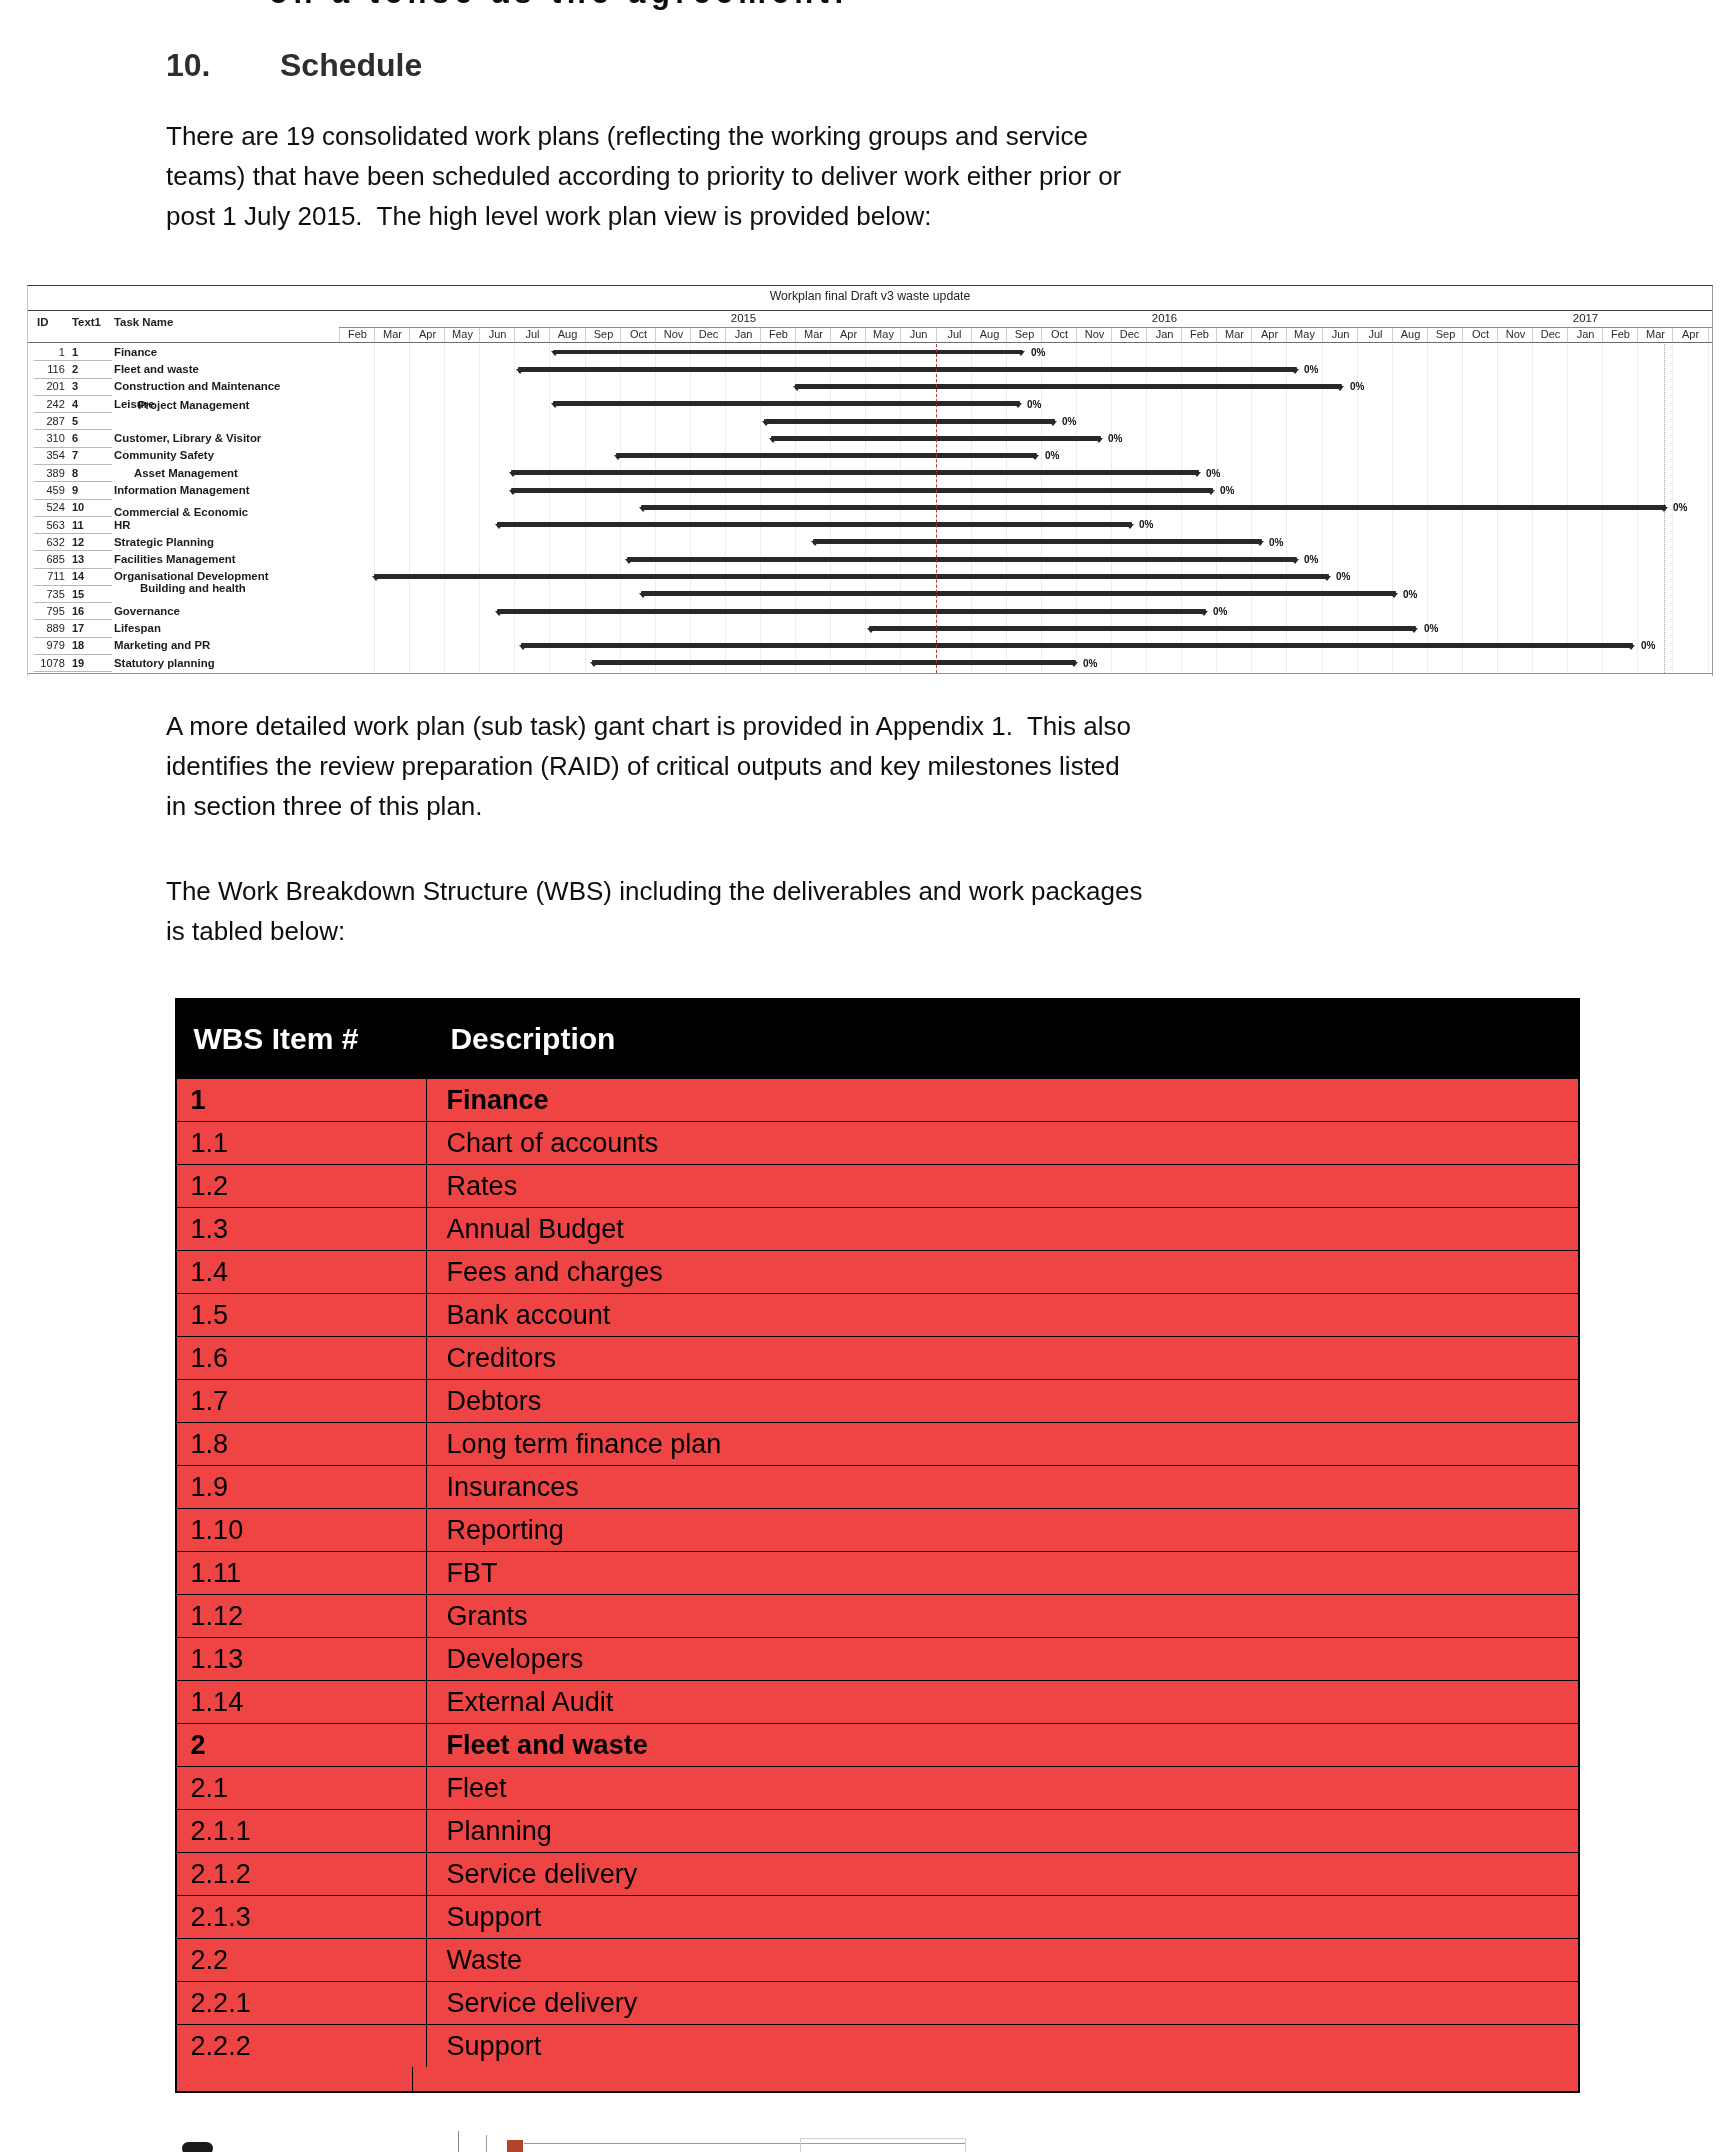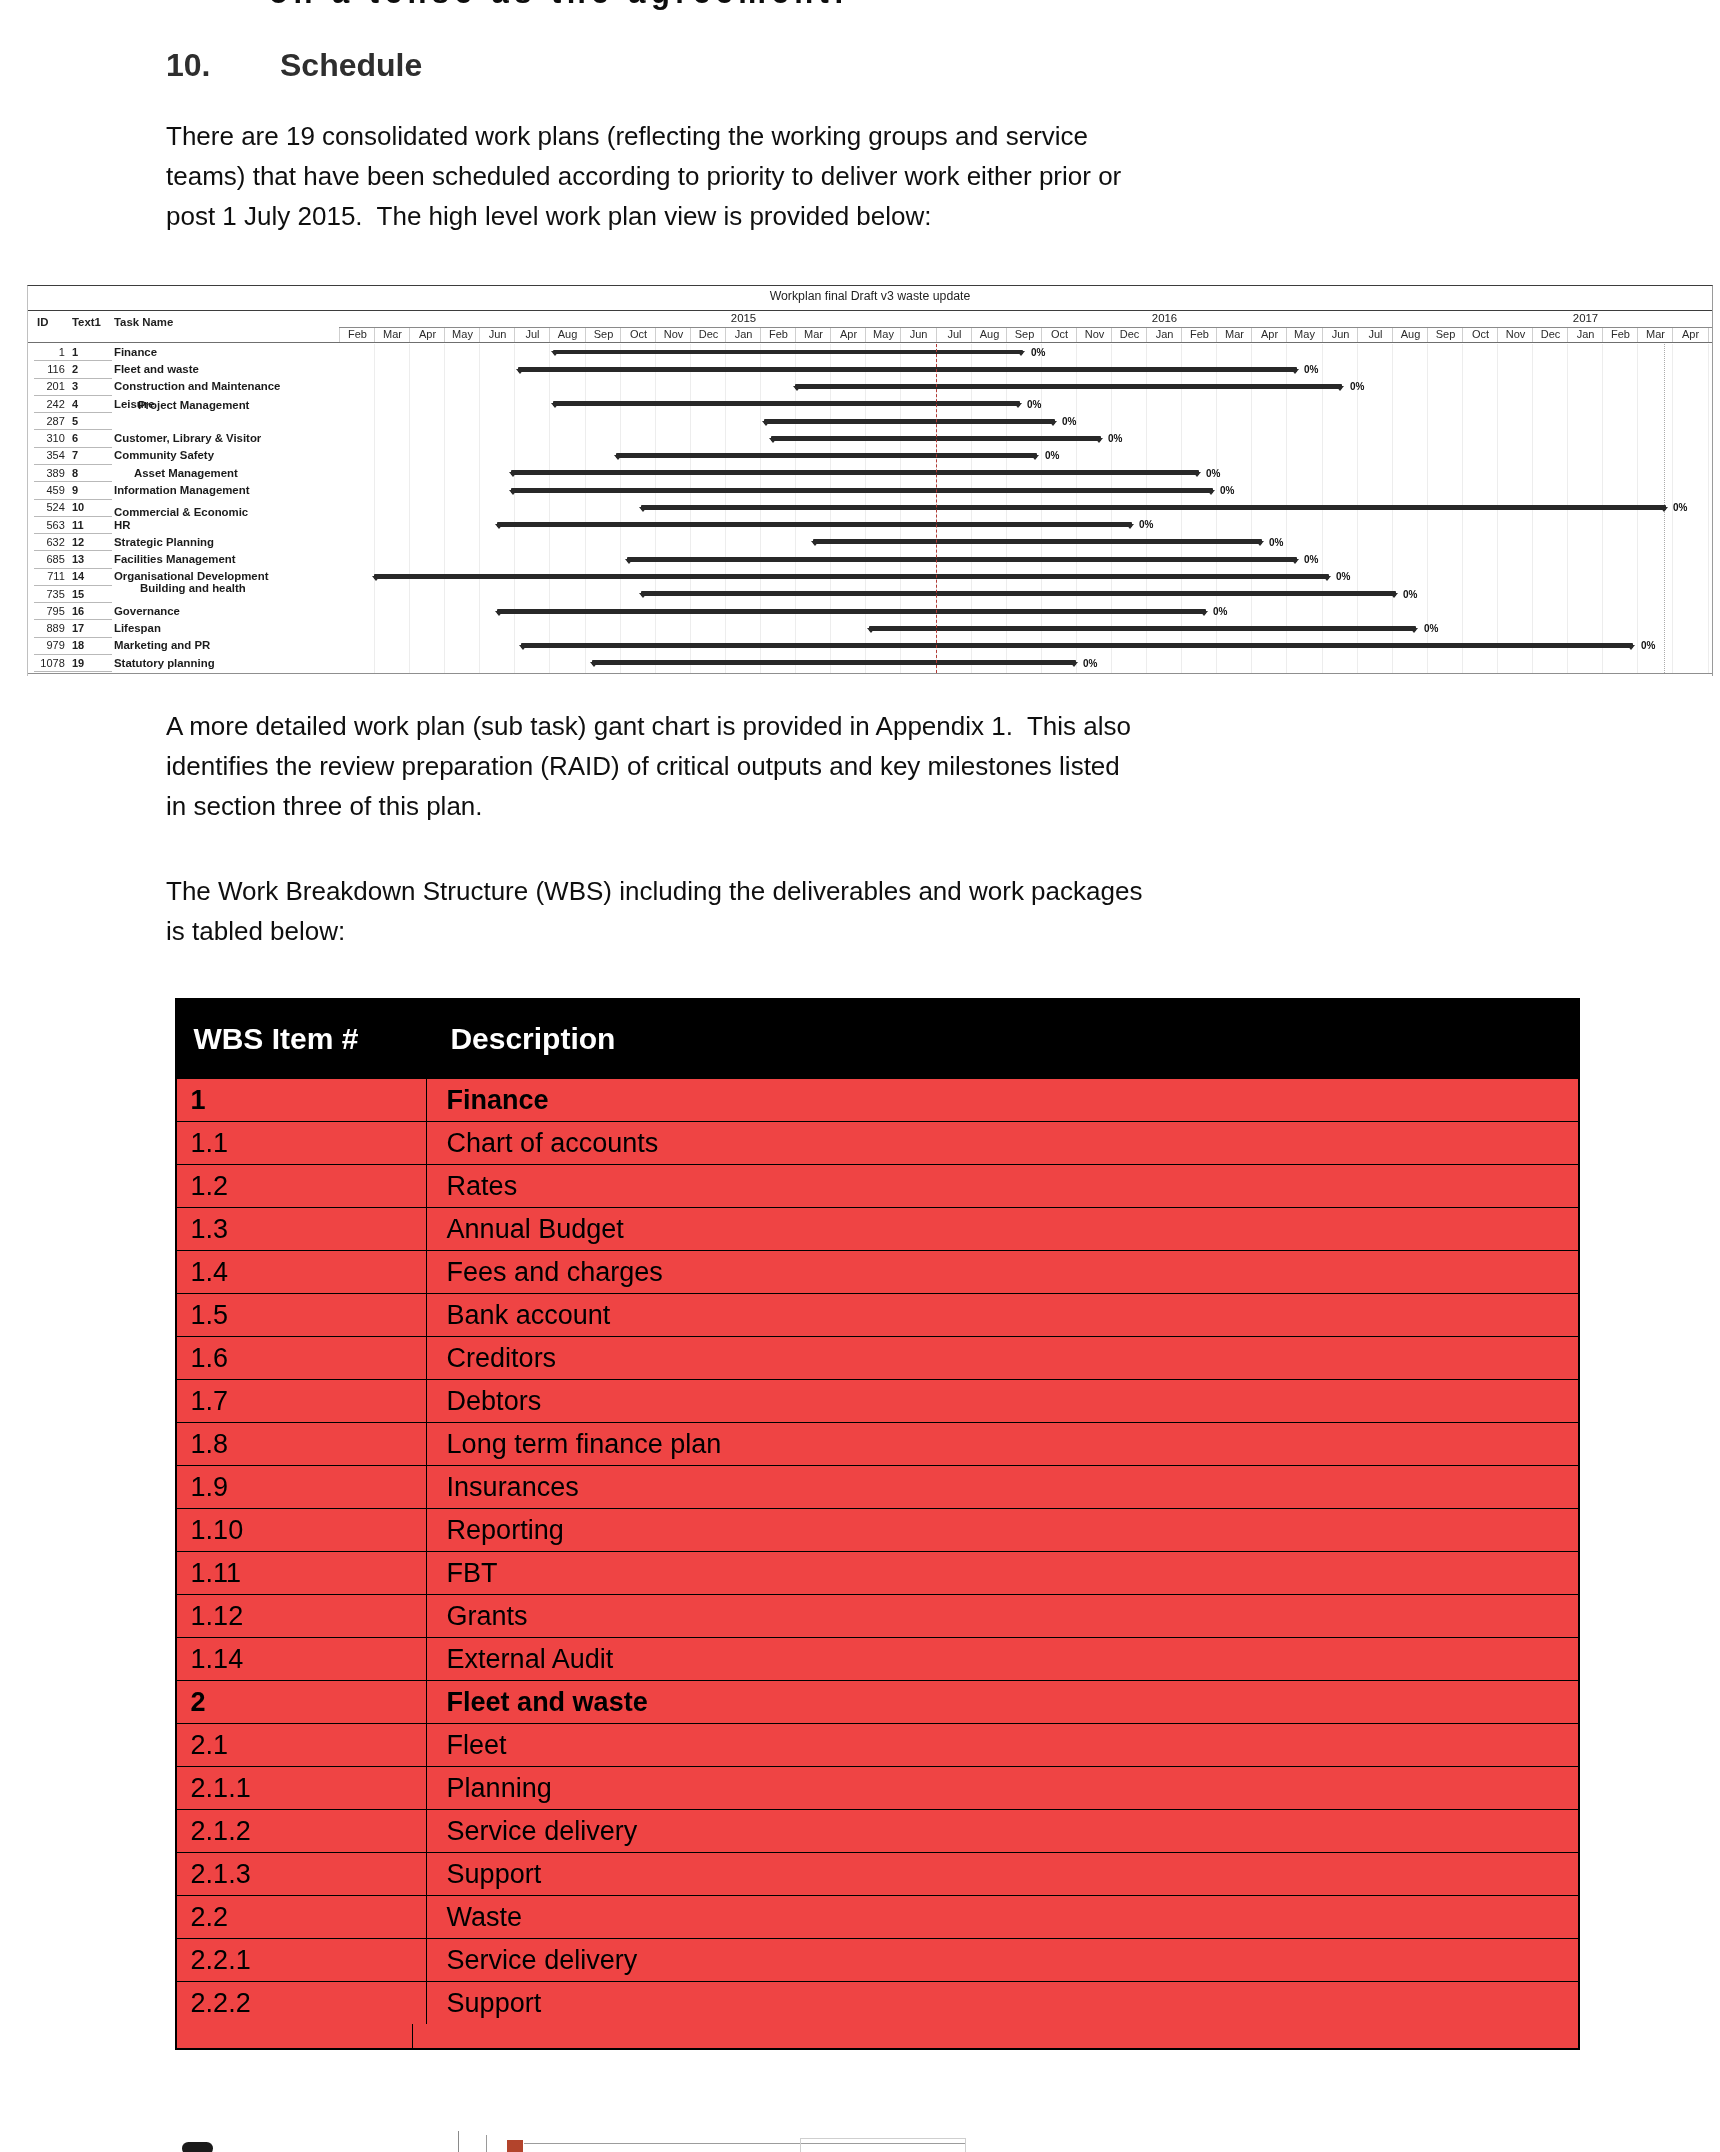--- a/index.html
+++ b/index.html
@@ -410,20 +410,24 @@
         </div>
         <div class="wbs-row">
           <div class="c1">1.11</div>
           <div class="c2">FBT</div>
         </div>
         <div class="wbs-row">
           <div class="c1">1.12</div>
           <div class="c2">Grants</div>
         </div>
         <div class="wbs-row">
+          <div class="c1">1.13</div>
+          <div class="c2">Developers</div>
+        </div>
+        <div class="wbs-row">
           <div class="c1">1.14</div>
           <div class="c2">External Audit</div>
         </div>
         <div class="wbs-row bold">
           <div class="c1">2</div>
           <div class="c2">Fleet and waste</div>
         </div>
         <div class="wbs-row">
           <div class="c1">2.1</div>
           <div class="c2">Fleet</div>

